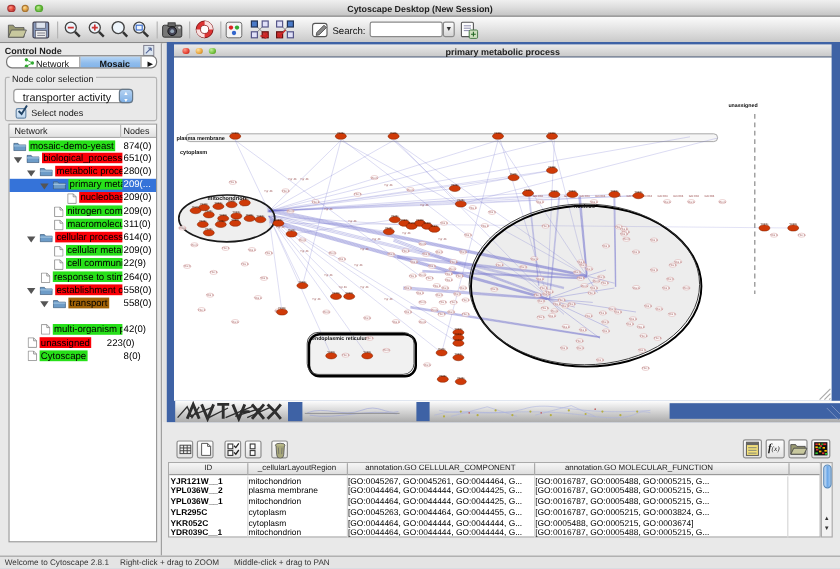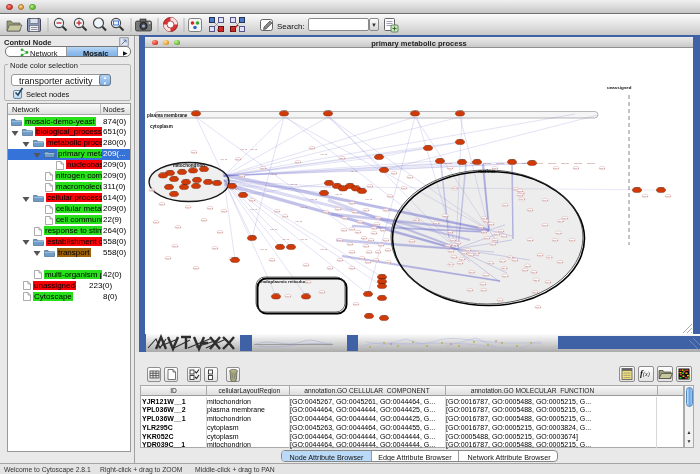--- a/index.html
+++ b/index.html
@@ -4,20 +4,21 @@
 html,body{width:700px;height:474px;overflow:hidden}
 body{font-family:"Liberation Sans",sans-serif;position:relative;background:#e9e9e9;font-size:8px;color:#111}
 .abs{position:absolute}
 .tl{border-radius:50%;width:6.5px;height:6.5px;position:absolute;top:3.6px}
 </style></head><body>
 
 <div class="abs" style="left:0;top:0;width:700px;height:14px;background:linear-gradient(#f0f0f0,#dcdcdc 50%,#c4c4c4);border-bottom:1px solid #6f6f6f">
  <span class="tl" style="left:6px;background:radial-gradient(circle at 35% 30%,#ff9a8a,#e33f30 60%,#a02015);border:0.5px solid #a33"></span>
  <span class="tl" style="left:17.5px;background:radial-gradient(circle at 35% 30%,#ffe2a0,#e8a33b 60%,#b07010);border:0.5px solid #a73"></span>
  <span class="tl" style="left:29px;background:radial-gradient(circle at 35% 30%,#c4f09a,#6fbe3b 60%,#3f8015);border:0.5px solid #5a3"></span>
+ <div style="text-align:center;font-size:7.4px;font-weight:bold;color:#222;padding-top:3px">Cytoscape Desktop (New Session)</div>
 </div>
 <div class="abs" style="left:0;top:14px;width:700px;height:22px;background:linear-gradient(#fbfbfb,#dedede 60%,#c9c9c9);border-bottom:1px solid #8a8a8a">
 <svg class="abs" style="left:0;top:0" width="700" height="22" viewBox="0 0 700 22">
 
  <g transform="translate(6,4)">
   <path d="M1 3 L5 3 L6.5 5 L14 5 L14 13 L1 13 Z" fill="#9a9a72" stroke="#555" stroke-width="0.7"></path>
   <path d="M1 13 L3.5 7 L16 7 L13.5 13 Z" fill="#c8c89e" stroke="#555" stroke-width="0.7"></path>
  </g>
 
  <g transform="translate(27,4)">
@@ -1028,25 +1029,17 @@
       <span class="abs" style="left:65px;top:11px;width:1px;height:51px;background:#d8d8d8"></span>
       <span class="abs" style="left:148px;top:11px;width:1px;height:51px;background:#d8d8d8"></span>
       <span class="abs" style="left:304px;top:11px;width:1px;height:51px;background:#d8d8d8"></span>
       <span class="abs" style="left:515px;top:11px;width:1px;height:51px;background:#d8d8d8"></span>
     </div>
     <div class="abs" style="left:549px;top:33px;width:10px;height:63px;background:#f2f2f2;border:1px solid #aaa">
       <div class="abs" style="left:0.5px;top:1px;width:7px;height:20px;background:linear-gradient(90deg,#cfe4fa,#6da8e8 50%,#9cc6f2);border:1px solid #5588bb;border-radius:4px"></div>
       <div class="abs" style="left:0;top:43px;width:8px;height:9px;font-size:5px;text-align:center;color:#333">▲</div>
       <div class="abs" style="left:0;top:52px;width:8px;height:9px;font-size:5px;text-align:center;color:#333">▼</div>
     </div>
-    <div class="abs" style="left:146px;top:98px;width:277px;height:12px;background:#fff;border:1px solid #888;border-radius:4px;overflow:hidden;font-size:7.2px;color:#111">
-      <div class="abs" style="left:0;top:0;width:89px;height:12px;background:#b9d9f7"></div>
-      <div class="abs" style="left:0;top:0;width:89px;height:12px;text-align:center;padding-top:1.5px">Node Attribute Browser</div>
-      <span class="abs" style="left:89px;top:0;width:1px;height:12px;background:#999"></span>
-      <div class="abs" style="left:90px;top:0;width:86px;height:12px;text-align:center;padding-top:1.5px">Edge Attribute Browser</div>
-      <span class="abs" style="left:176px;top:0;width:1px;height:12px;background:#999"></span>
-      <div class="abs" style="left:177px;top:0;width:100px;height:12px;text-align:center;padding-top:1.5px">Network Attribute Browser</div>
-    </div>
   </div>
 <div class="abs" style="left:0;top:463px;width:700px;height:11px;background:#e4e4e4;border-top:1px solid #a5a5a5">
     <span class="abs" style="left:4px;top:2px;font-size:6.8px;color:#333">Welcome to Cytoscape 2.8.1</span>
     <span class="abs" style="left:100px;top:2px;font-size:6.8px;color:#333">Right-click + drag to ZOOM</span>
     <span class="abs" style="left:195px;top:2px;font-size:6.8px;color:#333">Middle-click + drag to PAN</span>
   </div>
 </body></html>

